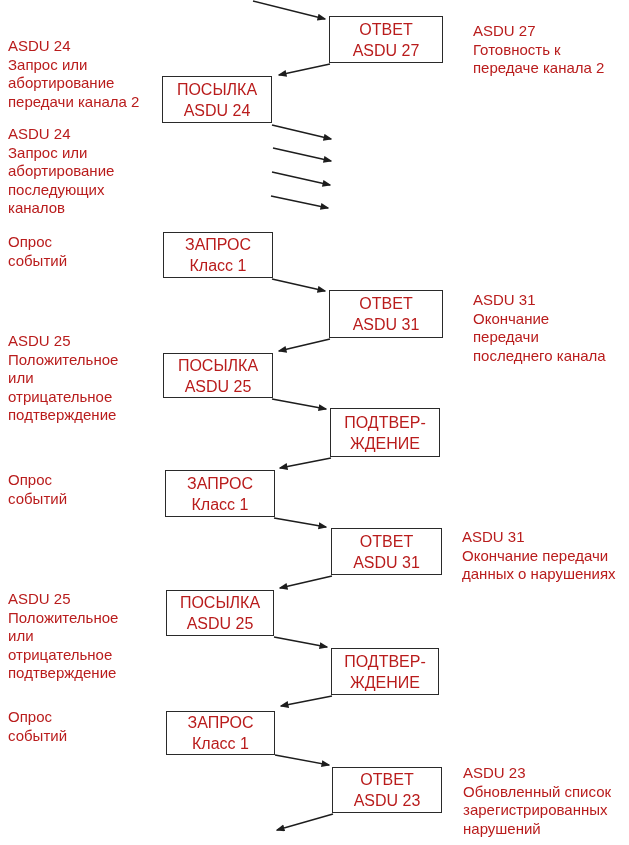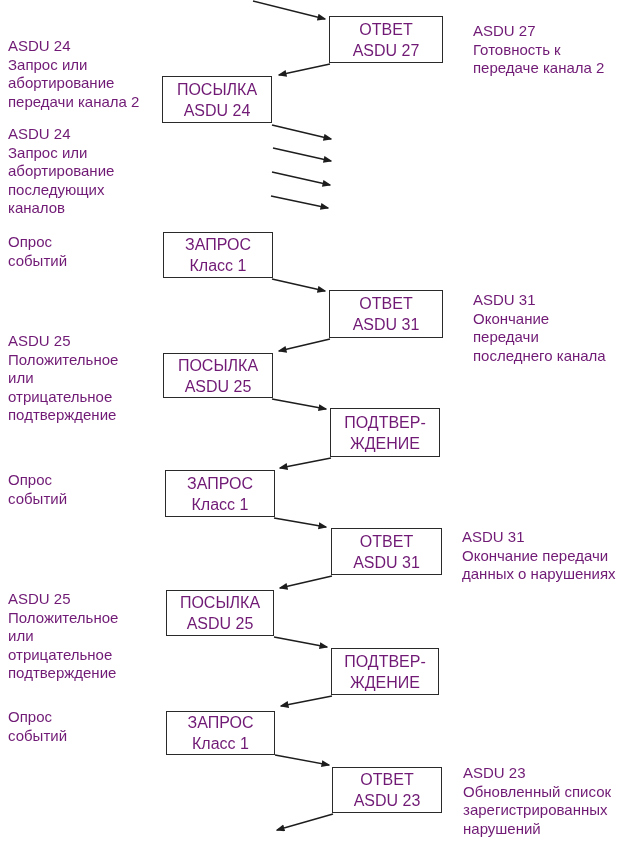--- a/index.html
+++ b/index.html
@@ -1,21 +1,21 @@
 <!DOCTYPE html>
 <html><head>
 <meta charset="utf-8">
 <style>
   html,body{margin:0;padding:0;background:#ffffff;}
   .canvas{
     position:relative;
     width:629px;height:845px;
     background:#ffffff;
     font-family:"Liberation Sans", sans-serif;
-    color:#701a75;
+    color:#b91c1c;
     overflow:hidden;
   }
   .arrow-layer{position:absolute;left:0;top:0;width:629px;height:845px;}
   .box{
     position:absolute;
     box-sizing:border-box;
     border:1.5px solid #2a2a2a;
     background:#ffffff;
     display:flex;align-items:center;justify-content:center;
     text-align:center;

